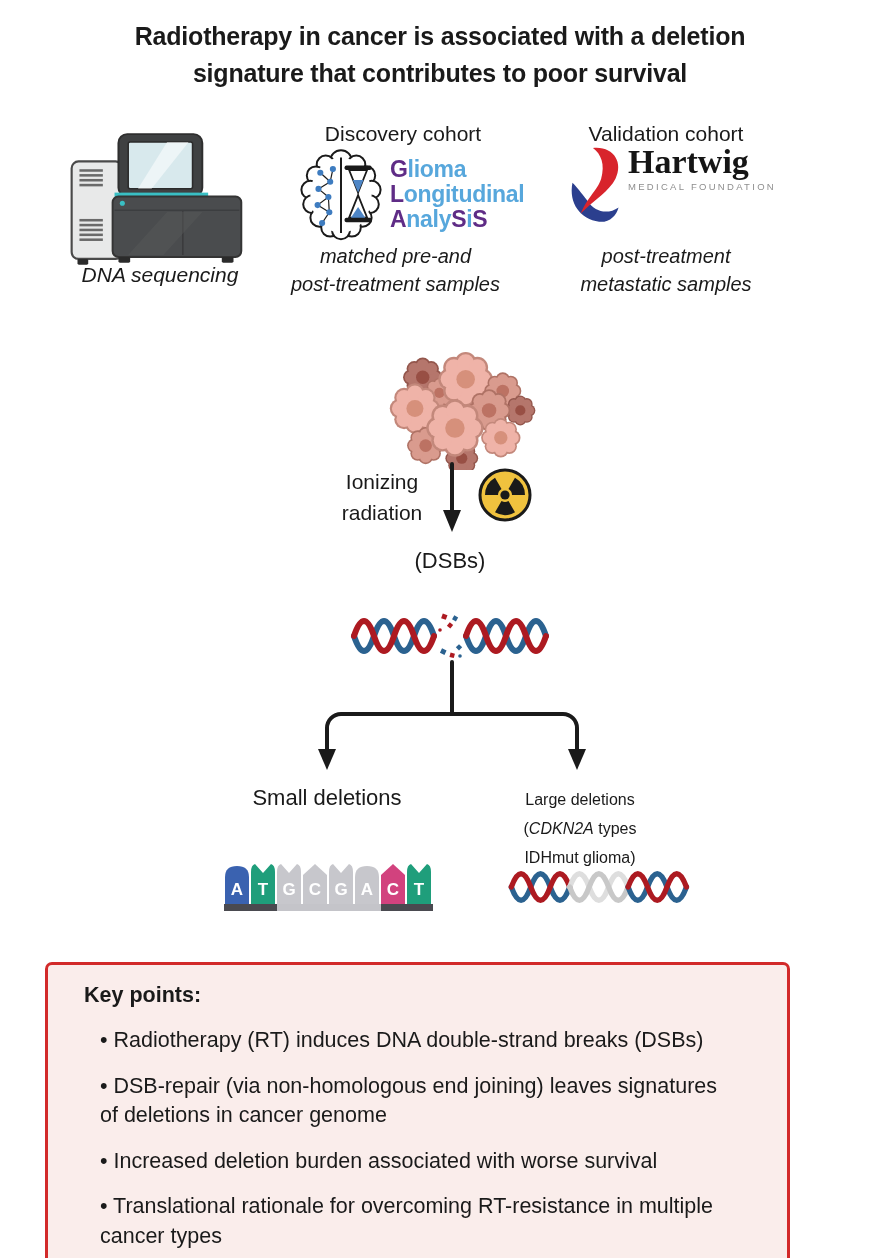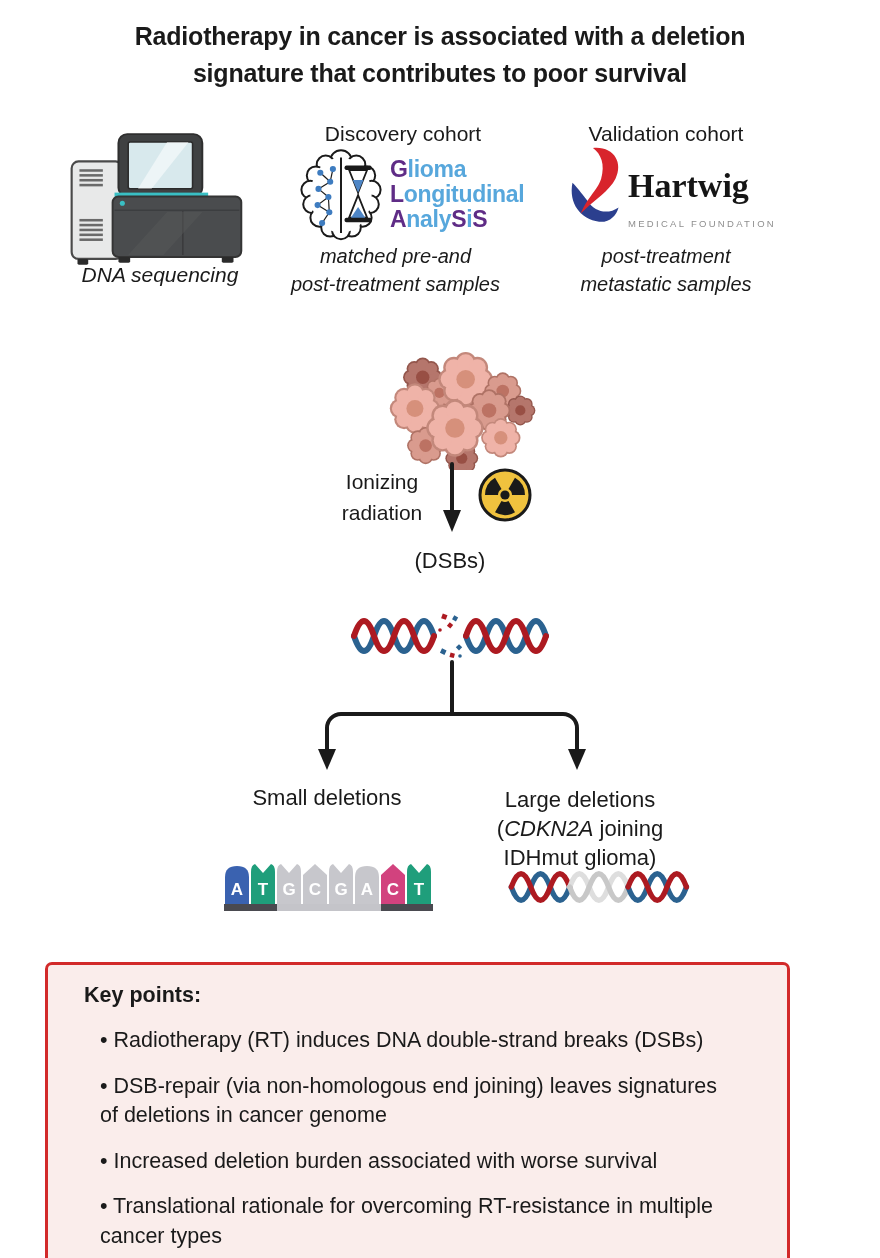--- a/index.html
+++ b/index.html
@@ -7,27 +7,27 @@
           font-family:"Liberation Sans",sans-serif;color:var(--ink,#1a1a1a);overflow:hidden;}
   .abs{position:absolute;}
   .title{top:18px;left:90px;width:700px;text-align:center;font-size:25px;font-weight:bold;
          line-height:37px;letter-spacing:-0.2px;}
   .col-head{top:122px;font-size:21px;text-align:center;}
   .caption{top:242px;font-size:20px;font-style:italic;text-align:center;line-height:28px;}
   .seq-label{left:40px;top:263px;width:240px;font-size:21px;font-style:italic;text-align:center;}
   .glass-text{left:390px;top:157px;font-size:23px;font-weight:bold;line-height:25px;letter-spacing:-0.3px;}
   .seg-purple{color:var(--glass-purple);}
   .seg-blue{color:var(--glass-blue);margin-top:43px;}
-  .hart-word{left:628px;top:168px;width:170px;}
+  .hart-word{left:628px;top:144px;width:170px;}
   .hart-name{font-family:"Liberation Serif",serif;font-weight:bold;font-size:34px;line-height:36px;color:#151515;}
-  .hart-sub{font-size:9.5px;letter-spacing:2.3px;color:var(--hartwig-gray);margin-top:14px;}
+  .hart-sub{font-size:9.5px;letter-spacing:2.3px;color:var(--hartwig-gray);margin-top:1px;}
   .ion-label{left:326px;top:466px;width:112px;font-size:21px;line-height:31px;text-align:center;}
   .dsb-label{left:300px;top:546px;width:300px;font-size:22px;line-height:30px;text-align:center;}
   .small-label{left:227px;top:785px;width:200px;font-size:22px;text-align:center;}
-  .large-label{left:468px;top:785px;width:224px;font-size:22px;line-height:29px;text-align:center;}
+  .large-label{left:468px;top:785px;width:224px;font-size:16px;line-height:29px;text-align:center;}
   .gene-italic{font-style:italic;}
   .sp-left{margin-left:0.28em;}
   .kp-box{left:45px;top:962px;width:745px;box-sizing:border-box;border:3px solid var(--box-border);
           background:var(--box-bg);padding:15px 36px 3px 36px;border-radius:7px;}
   .kp-head{font-size:21.5px;font-weight:bold;line-height:30px;}
   .kp-line{margin:16px;font-size:21.5px;line-height:29.5px;}
   
   .cellP{--co:#C3887B;--cb:#EFB3A8;--cn:#D6907B;}
   .cellM{--co:#AF7265;--cb:#D99B8E;--cn:#BC7263;}
   .cellD{--co:#93564C;--cb:#B5766C;--cn:#984F44;}
@@ -238,21 +238,21 @@
     <path d="M137,6 V58" fill="none" class="stroke-ink" stroke-width="4" stroke-linecap="round"></path>
     <path d="M12,94 V72 A14,14 0 0 1 26,58 H248 A14,14 0 0 1 262,72 V94" fill="none" class="stroke-ink" stroke-width="4" stroke-linecap="round"></path>
     <polygon points="12,114 3,93 21,93" style="fill:var(--ink)"></polygon>
     <polygon points="262,114 253,93 271,93" style="fill:var(--ink)"></polygon>
   </svg>
 
   <div class="abs small-label">Small deletions</div>
 
   <div class="abs large-label">
     <div>Large deletions</div>
-    <div><span>(</span><span class="gene-italic">CDKN2A</span><span class="sp-left">joining</span></div>
+    <div><span>(</span><span class="gene-italic">CDKN2A</span><span class="sp-left">types</span></div>
     <div>IDHmut glioma)</div>
   </div>
 
   <svg class="abs" style="left:224px;top:860px;" width="210" height="52" viewBox="0 0 210 52">
     <rect x="0" y="44" width="53" height="7" style="fill:var(--base-dark)"></rect>
     <rect x="53" y="44" width="104" height="7" style="fill:var(--base-light)"></rect>
     <rect x="157" y="44" width="52" height="7" style="fill:var(--base-dark)"></rect>
     <g font-family="Liberation Sans, sans-serif" font-weight="bold" font-size="17" text-anchor="middle" fill="#ffffff">
       <g transform="translate(1,0)">
         <path d="M0,44 V17 Q0,6 12,6 Q24,6 24,17 V44 Z" style="fill:var(--nt-blue)"></path>

